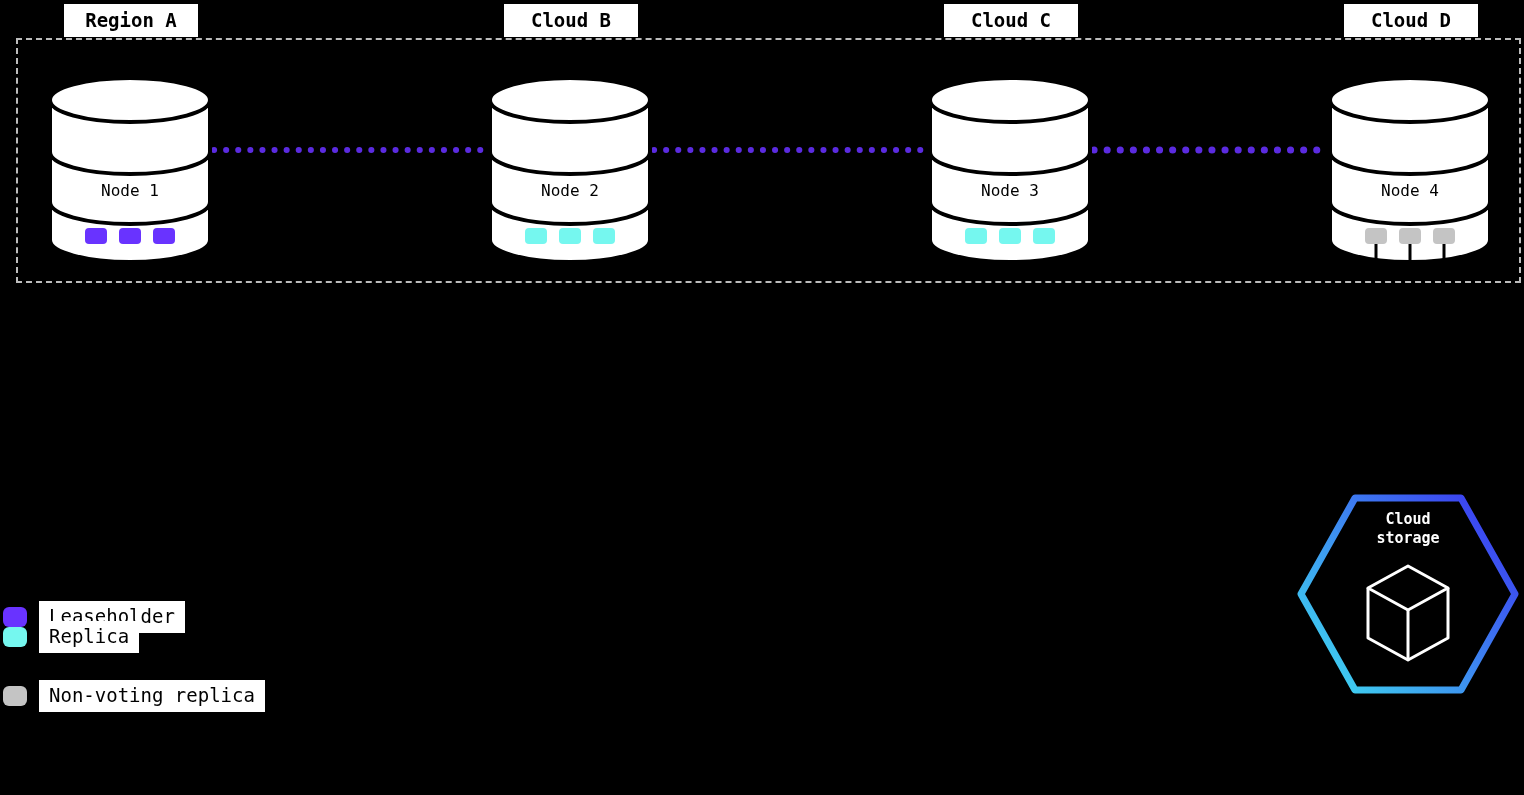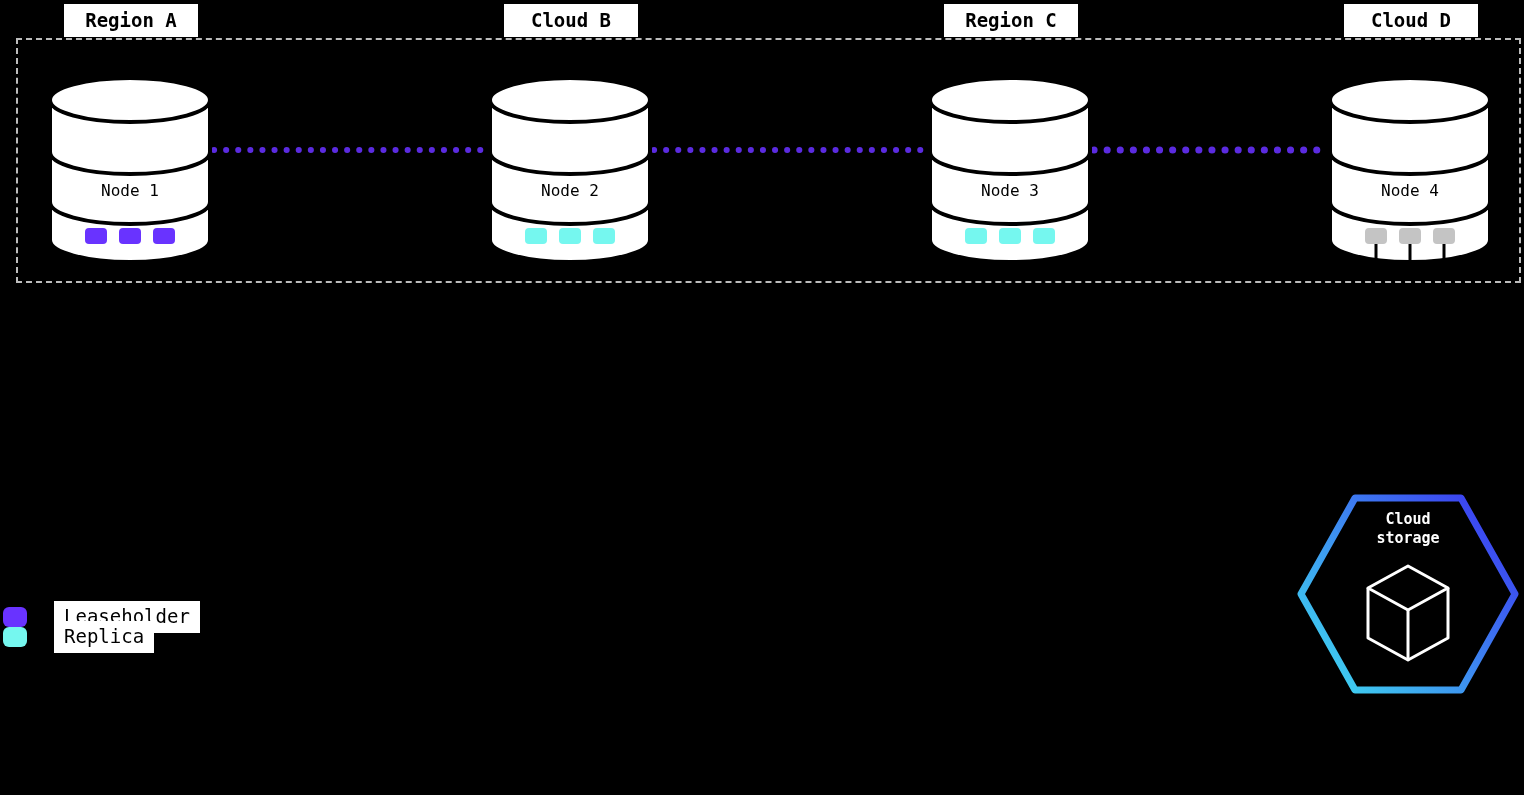--- a/index.html
+++ b/index.html
@@ -21,39 +21,39 @@
   .dashed-box {
     position:absolute; left:16px; top:38px;
     width:1505px; height:245px;
     border:2px dashed #bdbdbd;
   }
   .node-svg { position:absolute; top:72px; }
   .overlay-svg { position:absolute; left:0; top:0; pointer-events:none; }
 
   .legend-row {
     position:absolute; left:2px;
-    display:flex; align-items:center; gap:26px;
+    display:flex; align-items:center; gap:11px;
   }
   .legend-label {
     background:#fff; color:#000;
     font-size:19px; line-height:1;
     padding:6px 10px 7px 10px;
     white-space:nowrap;
   }
   .hex-svg { position:absolute; left:1293px; top:488px; }
   text { font-family:"DejaVu Sans Mono", monospace; }
 </style>
 </head>
 <body>
 
 <div id="stage">
 
   <div class="region-label" style="left:64px">Region A</div>
   <div class="region-label" style="left:504px">Cloud B</div>
-  <div class="region-label" style="left:944px">Region C</div>
+  <div class="region-label" style="left:944px">Cloud C</div>
   <div class="region-label" style="left:1344px">Cloud D</div>
 
   <div class="dashed-box"></div>
 
   <svg class="overlay-svg" width="1524" height="795">
     <line x1="214" y1="150" x2="486" y2="150" stroke-width="6" stroke-linecap="round" stroke-dasharray="0.1 12" stroke="#5b2be0"></line>
     <line x1="654" y1="150" x2="926" y2="150" stroke-width="6" stroke-linecap="round" stroke-dasharray="0.1 12" stroke="#5b2be0"></line>
     <line x1="1094" y1="150" x2="1326" y2="150" stroke-width="7" stroke-linecap="round" stroke-dasharray="0.1 13" stroke="#5b2be0"></line>
   </svg>
 
@@ -119,20 +119,26 @@
       <rect x="1" y="1" width="24" height="20" rx="6" fill="#6933ff"></rect>
     </svg>
     <div class="legend-label">Leaseholder</div>
   </div>
   <div class="legend-row" style="top:621px">
     <svg width="26" height="22">
       <rect x="1" y="1" width="24" height="20" rx="6" fill="#75f7ef"></rect>
     </svg>
     <div class="legend-label">Replica</div>
   </div>
+  <div class="legend-row" style="top:680px">
+    <svg width="26" height="22">
+      <rect x="1" y="1" width="24" height="20" rx="6" fill="#c4c4c4"></rect>
+    </svg>
+    <div class="legend-label">Non-voting replica</div>
+  </div>
 
   <svg class="hex-svg" width="230" height="212" viewBox="0 0 230 212">
     <defs>
       <linearGradient id="hexgrad" x1="0" y1="0.9" x2="1" y2="0.1">
         <stop offset="0" stop-color="#3fd9f0"></stop>
         <stop offset="1" stop-color="#3b36f1"></stop>
       </linearGradient>
     </defs>
     <polygon points="8,106 62,10 168,10 222,106 168,202 62,202" fill="#000" stroke="url(#hexgrad)" stroke-width="7" stroke-linejoin="round"></polygon>
     <text x="115" y="36" text-anchor="middle" font-size="15" font-weight="bold" fill="#fff">Cloud</text>

